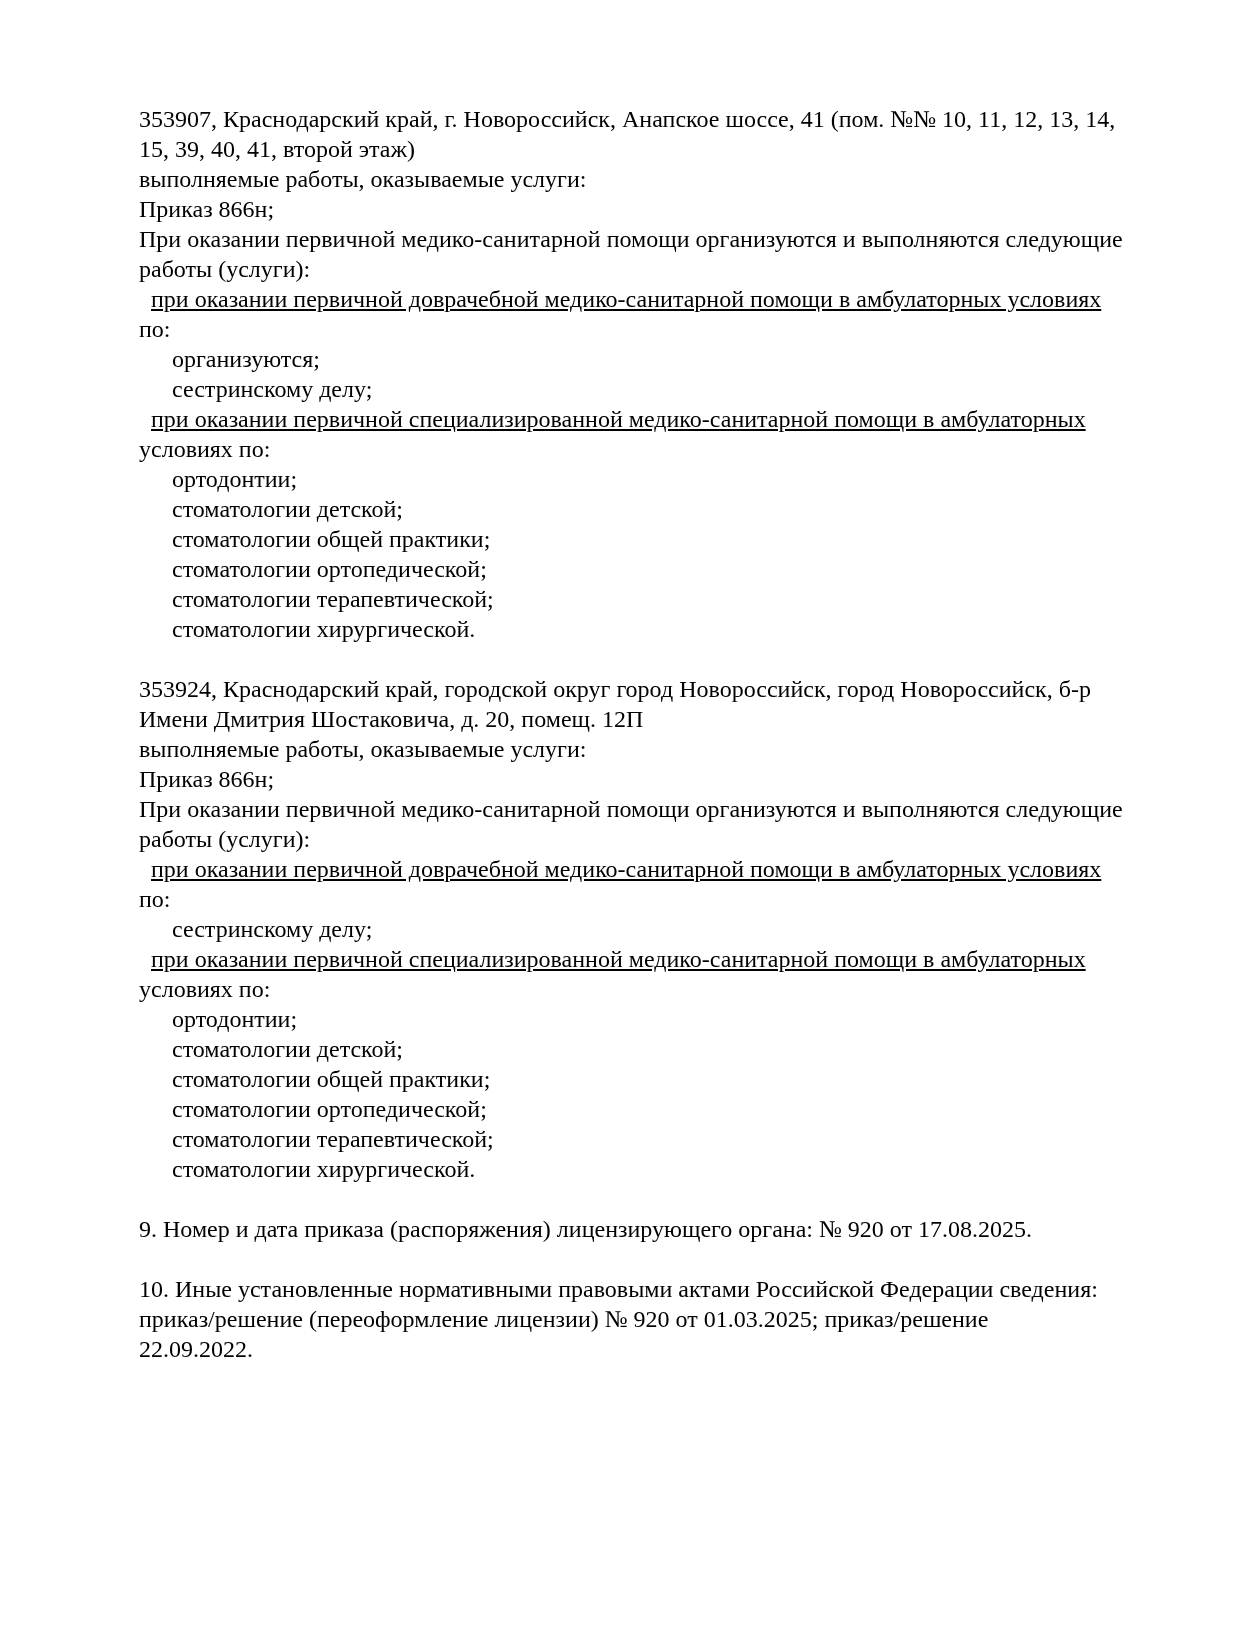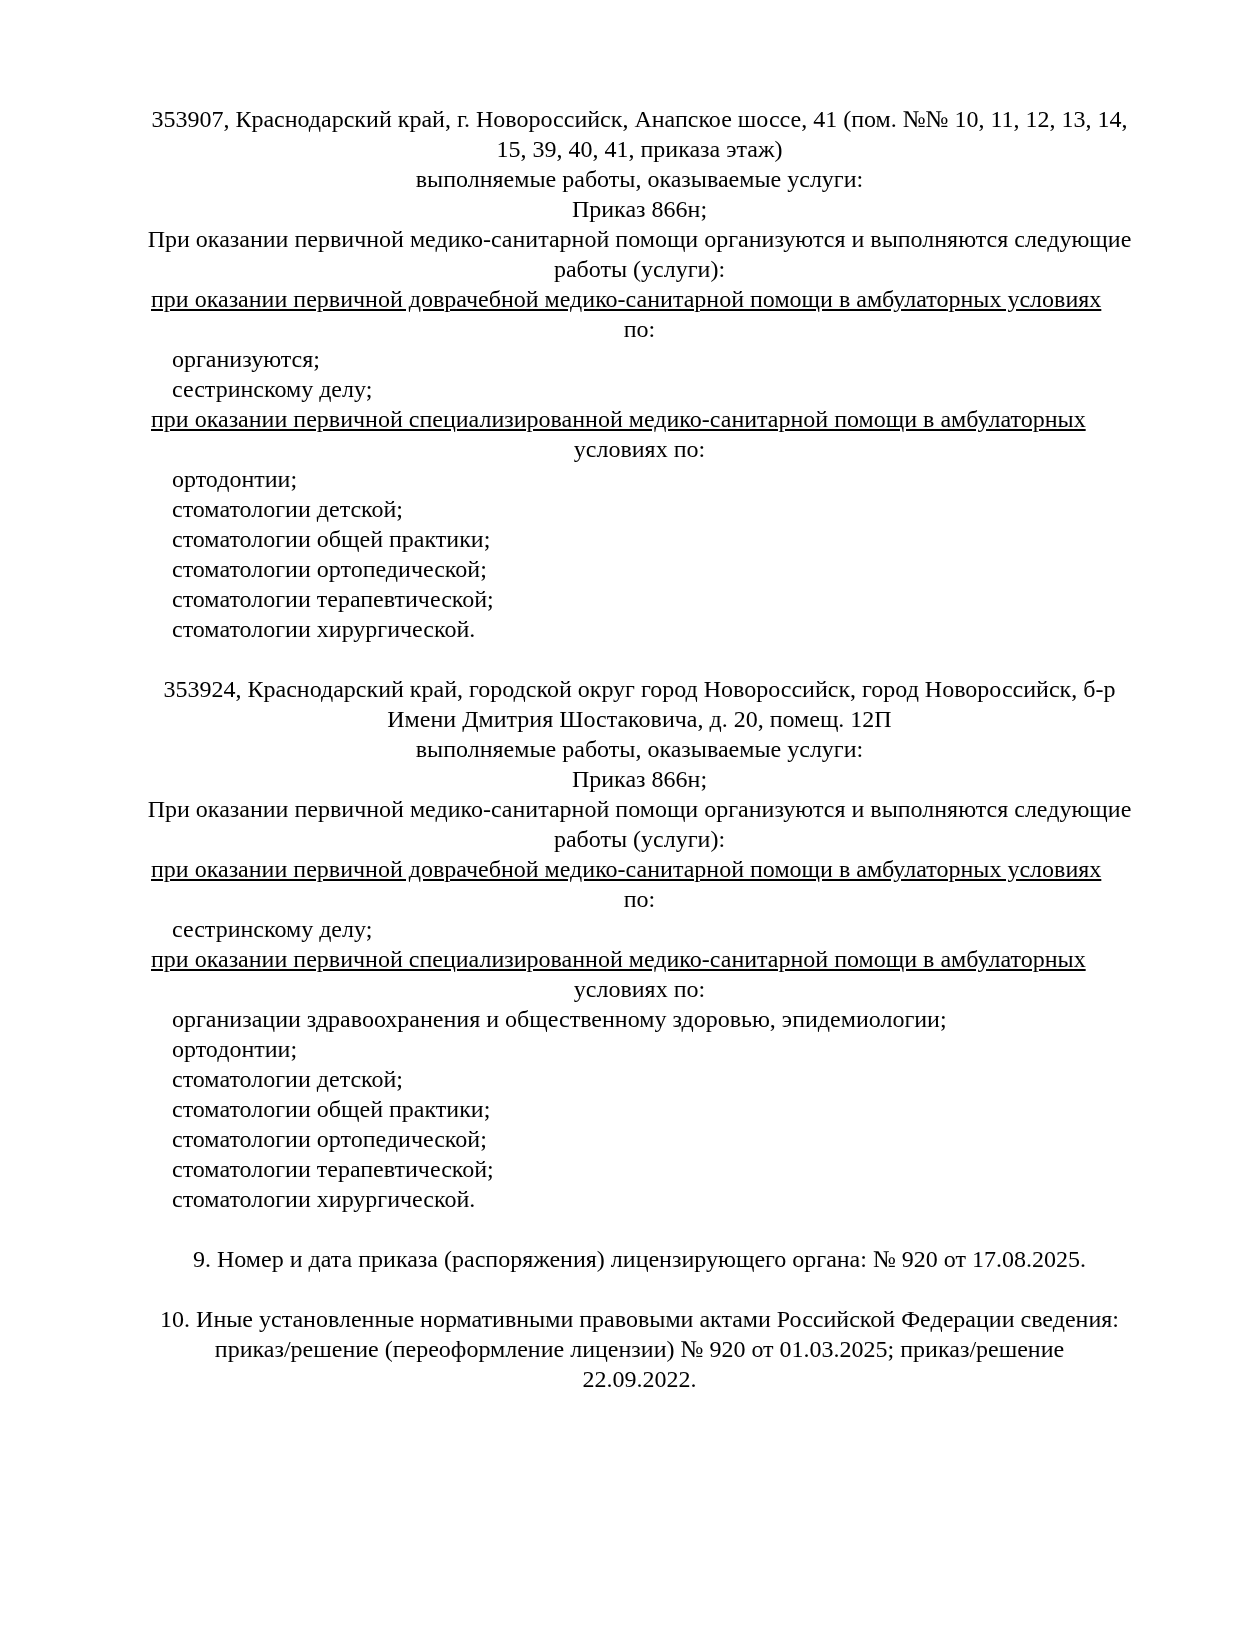--- a/index.html
+++ b/index.html
@@ -24,32 +24,32 @@
     padding: 104px 100px 0 139px;
     background: #ffffff;
   }
   .block {
     margin: 0 0 30px 0;
   }
   .line {
     white-space: pre;
     min-height: 30px;
   }
-  .ind0 { padding-left: 0; text-align: center; }
+  .ind0 { padding-left: 0; }
   .ind1 { padding-left: 12px; text-decoration: underline; }
   .ind2 { padding-left: 33px; }
 </style>
 </head>
 <body>
 
 <div class="page">
   <div>
       <div class="block">
         <div class="line ind0">353907, Краснодарский край, г. Новороссийск, Анапское шоссе, 41 (пом. №№ 10, 11, 12, 13, 14,</div>
-        <div class="line ind0">15, 39, 40, 41, приказа этаж)</div>
+        <div class="line ind0">15, 39, 40, 41, второй этаж)</div>
         <div class="line ind0">выполняемые работы, оказываемые услуги:</div>
         <div class="line ind0">Приказ 866н;</div>
         <div class="line ind0">При оказании первичной медико-санитарной помощи организуются и выполняются следующие</div>
         <div class="line ind0">работы (услуги):</div>
         <div class="line ind1">при оказании первичной доврачебной медико-санитарной помощи в амбулаторных условиях</div>
         <div class="line ind0">по:</div>
         <div class="line ind2">организуются;</div>
         <div class="line ind2">сестринскому делу;</div>
         <div class="line ind1">при оказании первичной специализированной медико-санитарной помощи в амбулаторных</div>
         <div class="line ind0">условиях по:</div>
@@ -65,21 +65,20 @@
         <div class="line ind0">Имени Дмитрия Шостаковича, д. 20, помещ. 12П</div>
         <div class="line ind0">выполняемые работы, оказываемые услуги:</div>
         <div class="line ind0">Приказ 866н;</div>
         <div class="line ind0">При оказании первичной медико-санитарной помощи организуются и выполняются следующие</div>
         <div class="line ind0">работы (услуги):</div>
         <div class="line ind1">при оказании первичной доврачебной медико-санитарной помощи в амбулаторных условиях</div>
         <div class="line ind0">по:</div>
         <div class="line ind2">сестринскому делу;</div>
         <div class="line ind1">при оказании первичной специализированной медико-санитарной помощи в амбулаторных</div>
         <div class="line ind0">условиях по:</div>
-        <div class="line ind2">организации здравоохранения и общественному здоровью, эпидемиологии;</div>
         <div class="line ind2">ортодонтии;</div>
         <div class="line ind2">стоматологии детской;</div>
         <div class="line ind2">стоматологии общей практики;</div>
         <div class="line ind2">стоматологии ортопедической;</div>
         <div class="line ind2">стоматологии терапевтической;</div>
         <div class="line ind2">стоматологии хирургической.</div>
       </div>
       <div class="block">
         <div class="line ind0">9. Номер и дата приказа (распоряжения) лицензирующего органа: № 920 от 17.08.2025.</div>
       </div>

